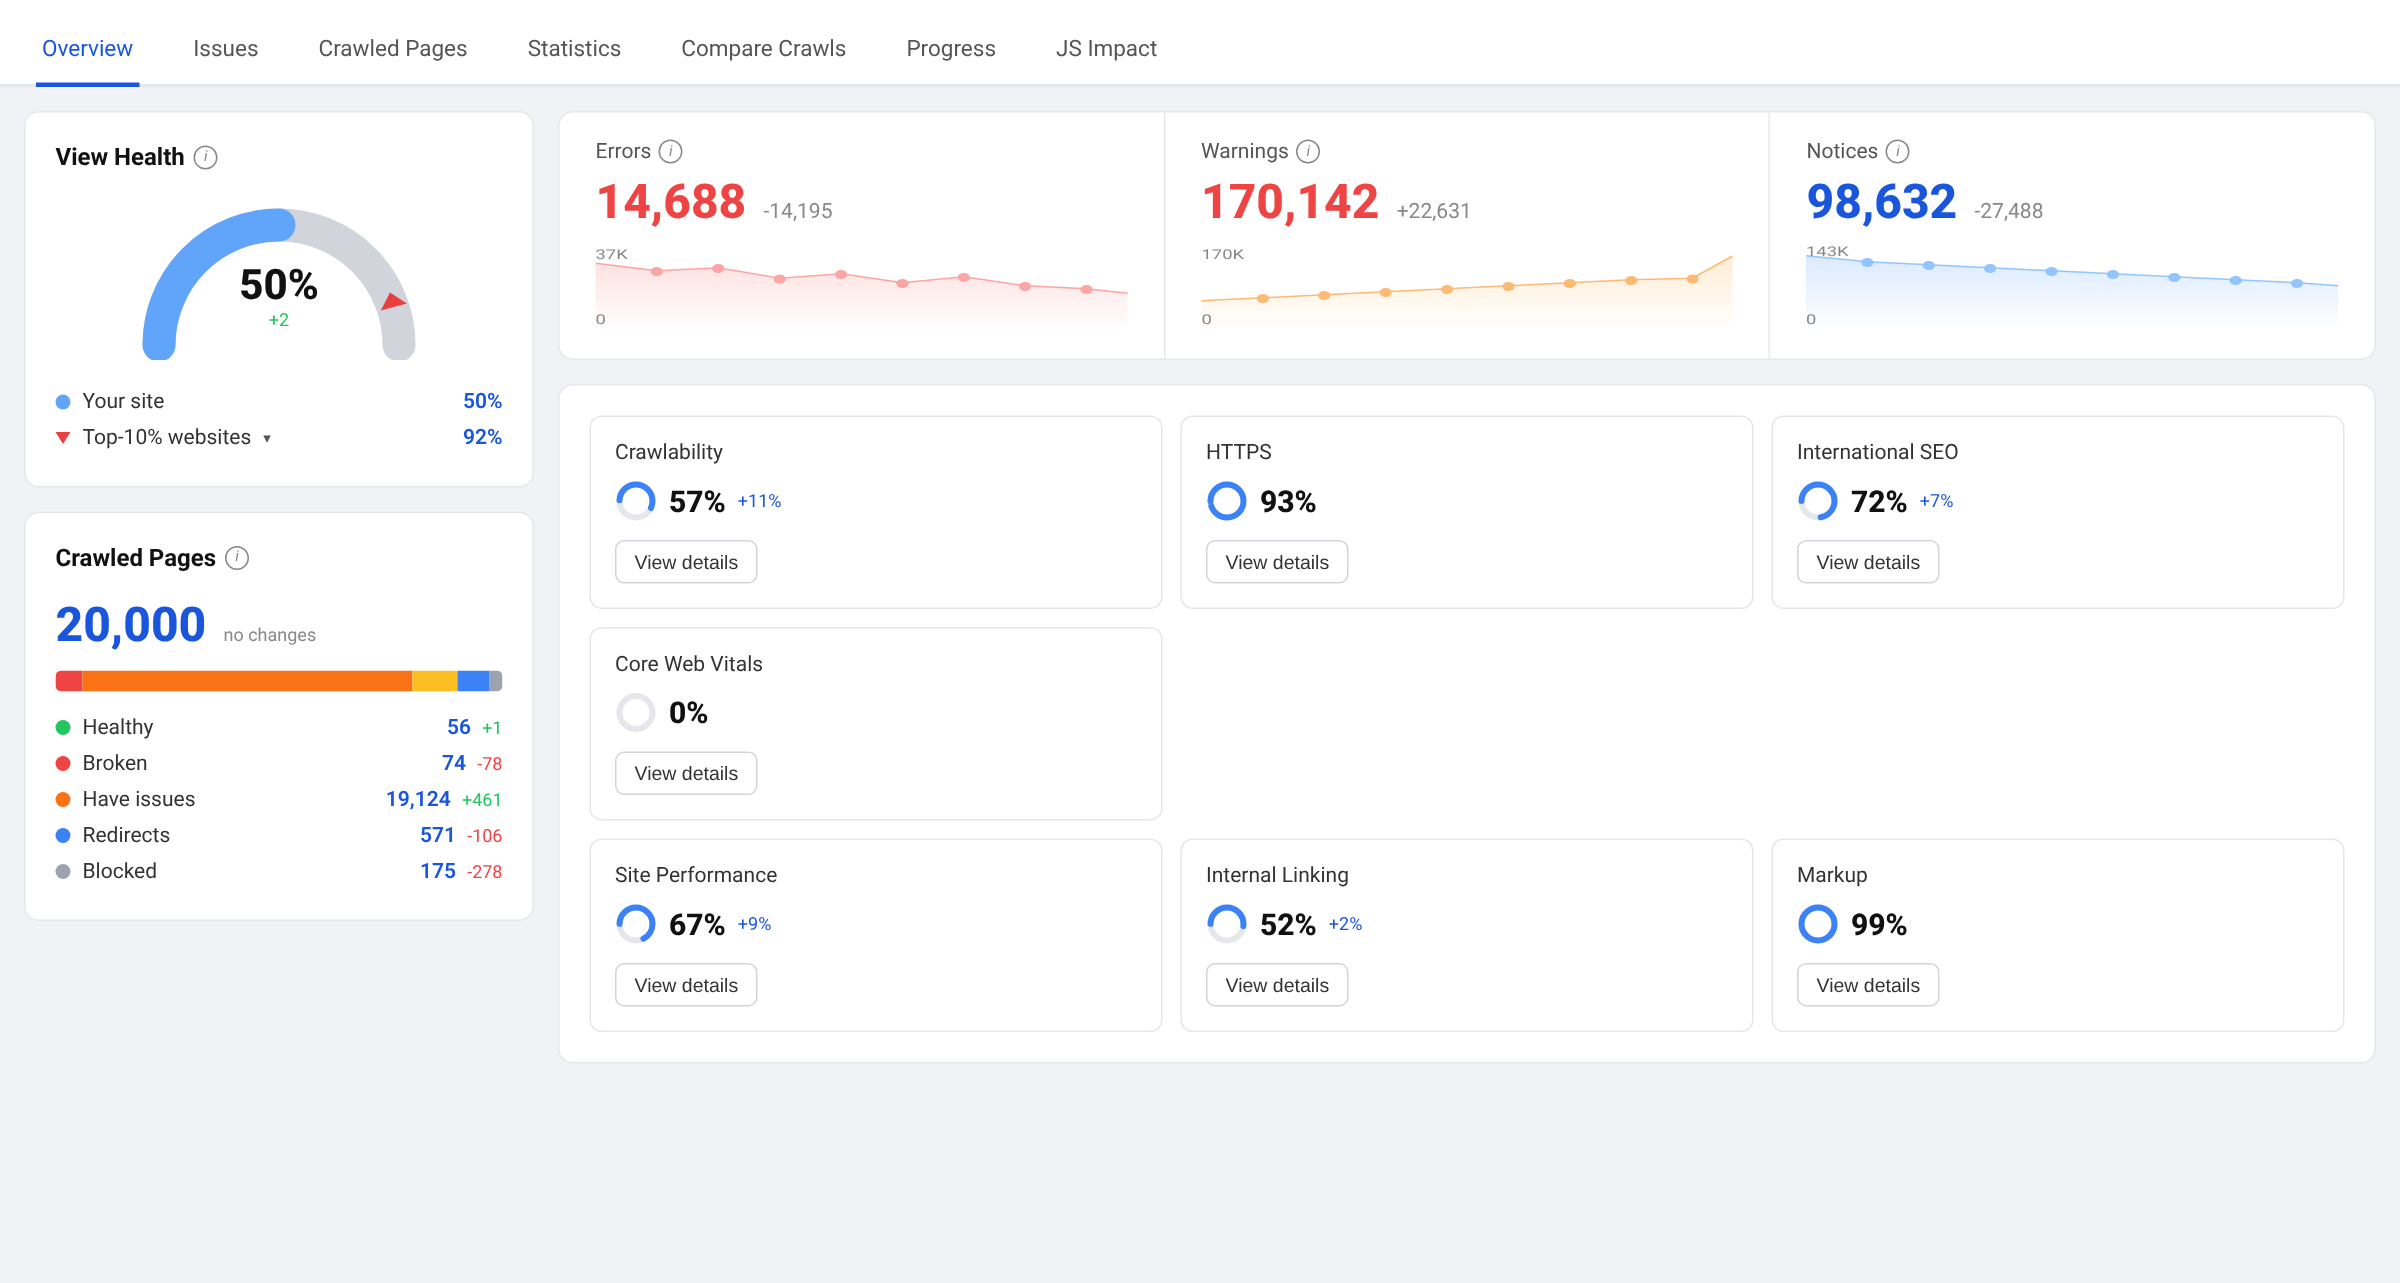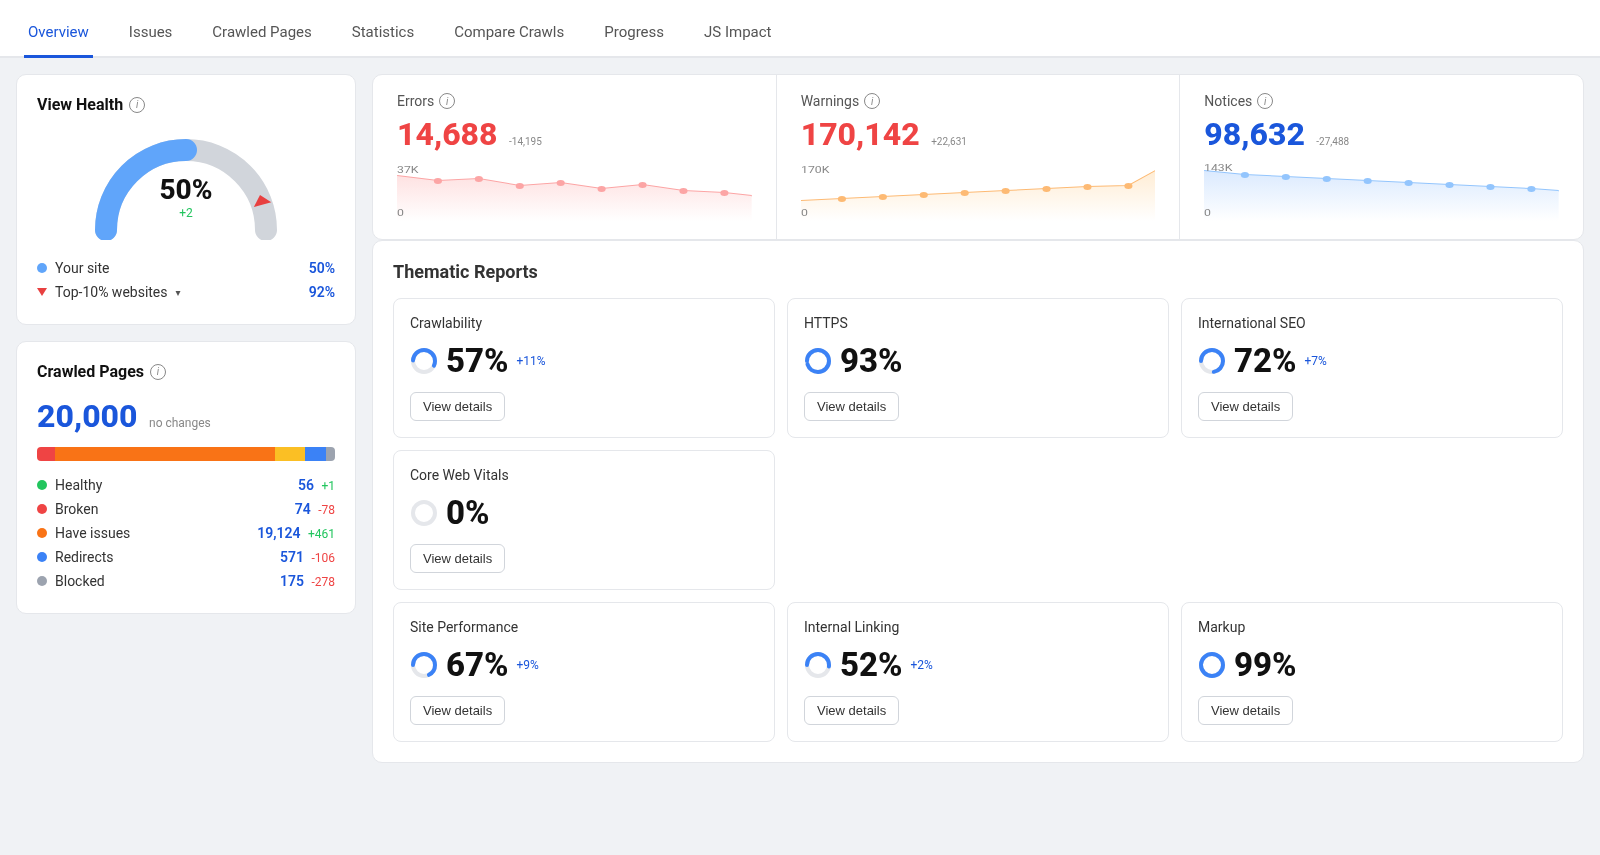--- a/index.html
+++ b/index.html
@@ -173,20 +173,21 @@
       overflow: hidden;
       margin: 12px 0;
     }
     .progress-segment { height: 100%; }
 
     
     .right-column {
       flex: 1;
       display: flex;
       flex-direction: column;
+      gap: 16px;
     }
 
     
     .metrics-row {
       display: flex;
       gap: 0;
       background: #fff;
       border-radius: 10px;
       border: 1px solid #e5e7eb;
       overflow: hidden;
@@ -204,21 +205,21 @@
       display: flex;
       align-items: center;
       gap: 5px;
     }
     .metric-value {
       font-size: 32px;
       font-weight: 800;
       margin-right: 8px;
     }
     .metric-diff {
-      font-size: 10px;
+      font-size: 14px;
       color: #888;
     }
     .errors-val { color: #ef4444; }
     .warnings-val { color: #ef4444; }
     .notices-val { color: #1a56db; }
     .metric-chart {
       margin-top: 8px;
       height: 60px;
       position: relative;
     }
@@ -256,21 +257,21 @@
       color: #333;
       margin-bottom: 10px;
     }
     .report-score-row {
       display: flex;
       align-items: center;
       gap: 8px;
       margin-bottom: 12px;
     }
     .report-score {
-      font-size: 33px;
+      font-size: 20px;
       font-weight: 800;
       color: #111;
     }
     .report-diff {
       font-size: 12px;
     }
     .diff-blue { color: #1a56db; }
     .view-details-btn {
       display: inline-block;
       border: 1px solid #d1d5db;
@@ -519,21 +520,20 @@
             <circle cx="210" cy="26" r="3" fill="#93c5fd"></circle>
             <circle cx="240" cy="28" r="3" fill="#93c5fd"></circle>
             <text x="0" y="10" font-size="9" fill="#888">143K</text>
             <text x="0" y="55" font-size="9" fill="#888">0</text>
           </svg>
         </div>
       </div>
     </div>
 
     <div class="thematic-section">
-      <div class="thematic-title">Thematic Reports</div>
 
       <div class="reports-grid">
 
         <div class="report-card">
           <div class="report-name">Crawlability</div>
           <div class="report-score-row">
             <svg class="donut-icon" viewBox="0 0 28 28">
               <circle cx="14" cy="14" r="11" fill="none" stroke="#e5e7eb" stroke-width="4"></circle>
               <circle cx="14" cy="14" r="11" fill="none" stroke="#3b82f6" stroke-width="4" stroke-dasharray="39.27 30.11" stroke-dashoffset="17.28" stroke-linecap="round" transform="rotate(-90 14 14)"></circle>
             </svg>

